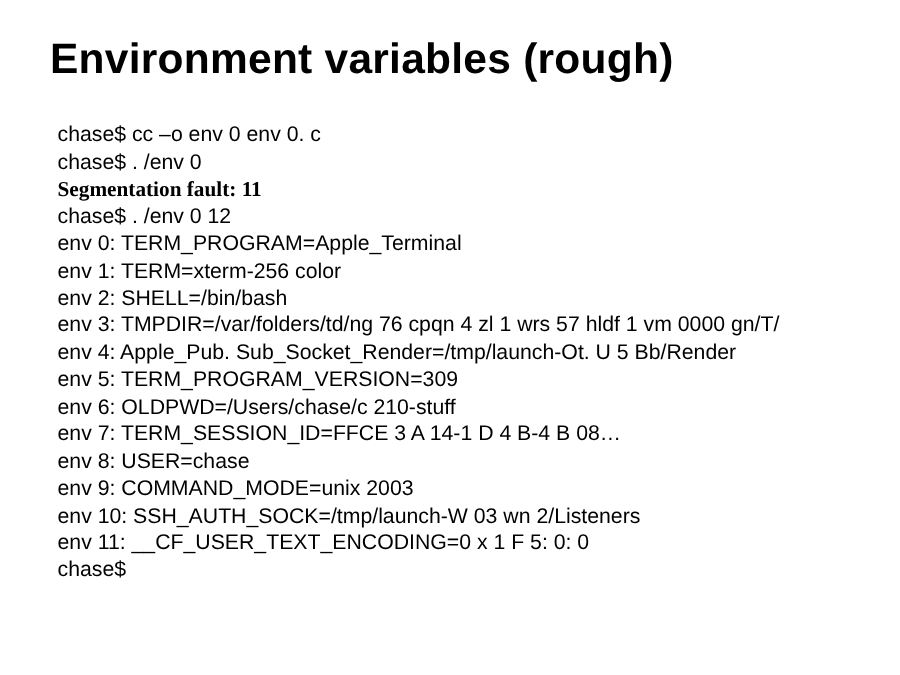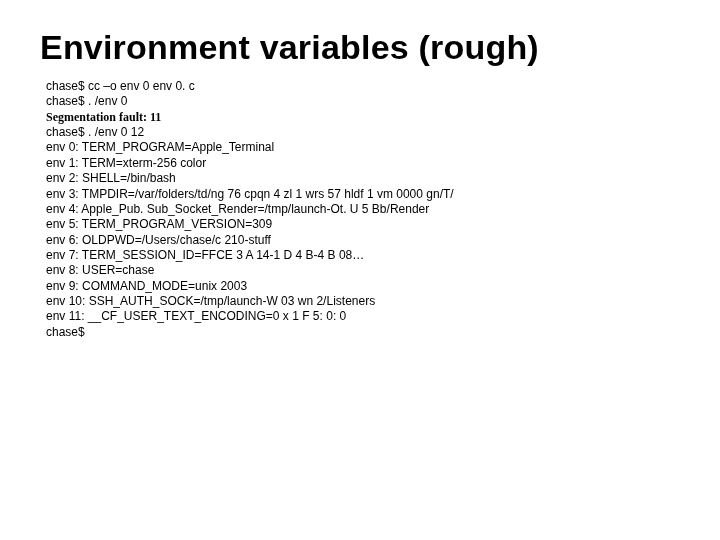--- a/index.html
+++ b/index.html
@@ -14,26 +14,26 @@
   }
   .slide {
     box-sizing: border-box;
     width: 720px;
     height: 540px;
     padding: 28px 40px 20px 40px;
   }
   .title {
     font-size: 34px;
     font-weight: bold;
-    margin: 0 0 12px 0;
+    margin: 0 0 30px 0;
     color: #000;
     letter-spacing: 0.2px;
   }
   .terminal {
-    font-size: 12px;
+    font-size: 17px;
     line-height: 1.28;
     font-family: Arial, Helvetica, sans-serif;
     white-space: pre;
     padding-left: 6px;
   }
   .terminal .line {
     display: block;
   }
   .terminal .bold {
     font-weight: bold;

